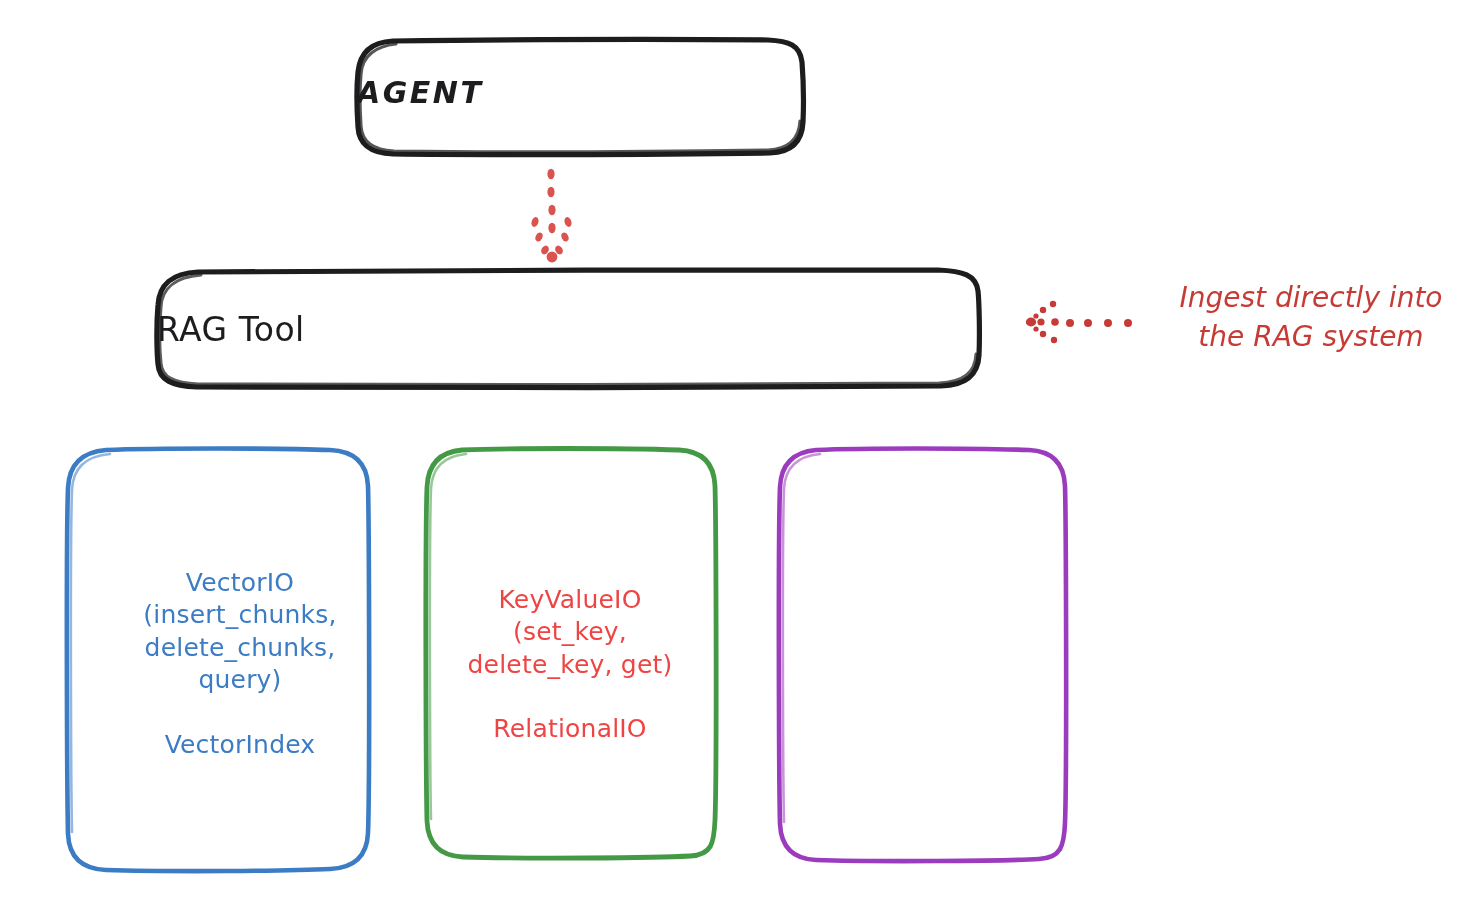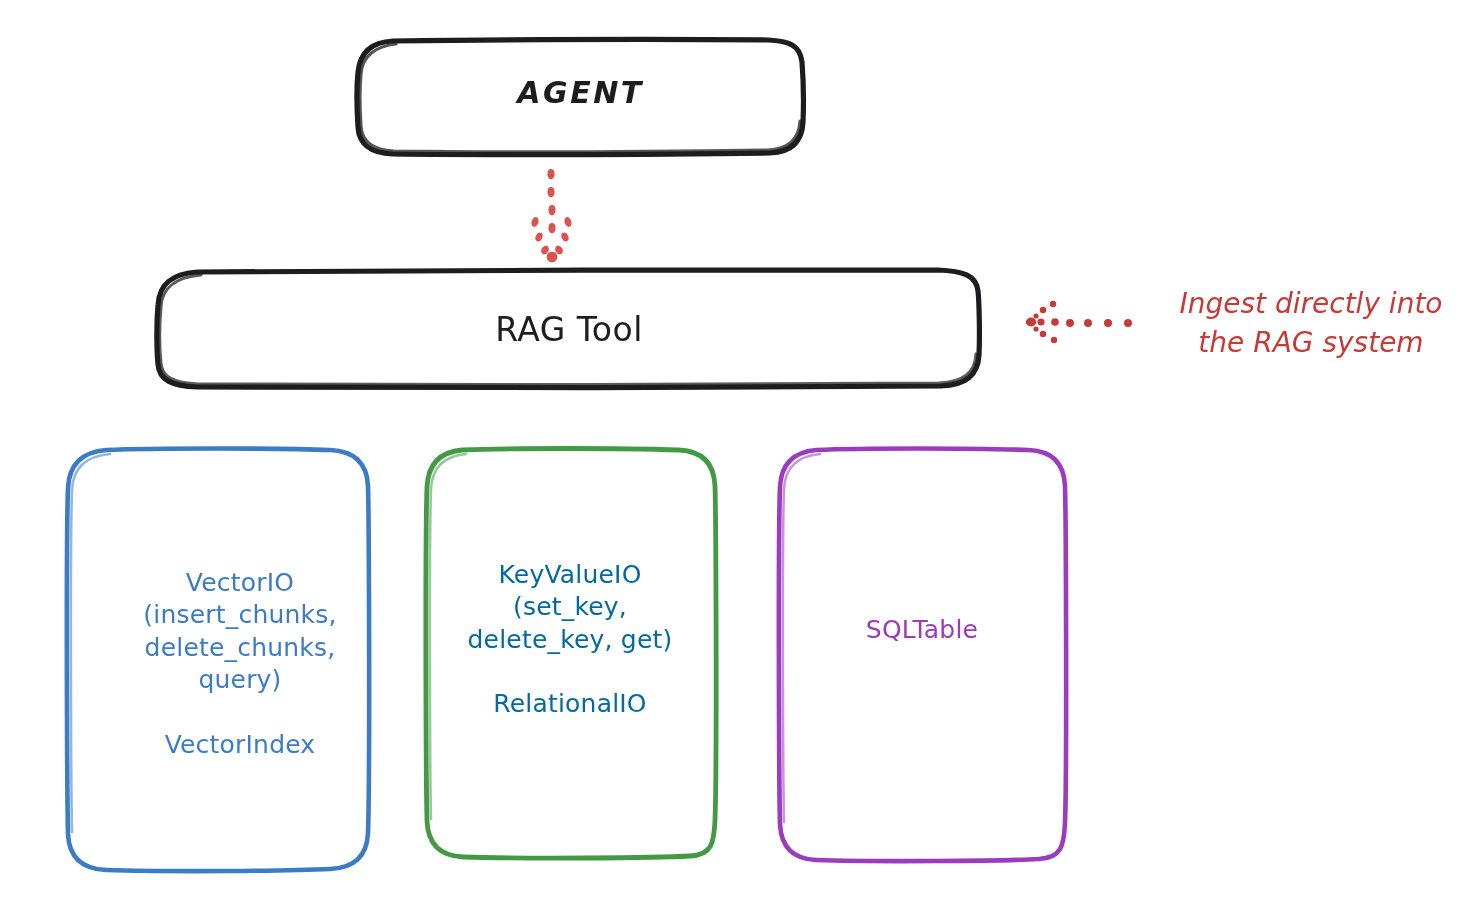--- a/index.html
+++ b/index.html
@@ -17,21 +17,21 @@
 
   #canvas {
     position: absolute;
     inset: 0;
     width: 1484px;
     height: 910px;
   }
 
   .node-label {
     position: absolute;
-    text-align: center;
+    text-align: left;
     pointer-events: none;
     white-space: pre;
     line-height: 1.28;
   }
   #agent-label {
     left: 357px;
     top: 74px;
     width: 447px;
     font-size: 30px;
     letter-spacing: 2.5px;
@@ -56,28 +56,28 @@
     letter-spacing: 0.2px;
     white-space: pre-line;
     pointer-events: none;
   }
   .store-text .impl {
     display: block;
     margin-top: 32px;
   }
 
   #vector-text { left: 66px;  top: 534px; width: 348px; color: #3b7cc4; }
-  #kv-text     { left: 418px; top: 526px; width: 304px; color: #0369a1; }
+  #kv-text     { left: 418px; top: 551px; width: 304px; color: #ef4444; }
   #rel-text    { left: 772px; top: 549px; width: 300px; color: #9b3bbd; }
 
   
   #annotation-text {
     position: absolute;
     left: 1141px;
-    top: 285px;
+    top: 279px;
     width: 340px;
     color: #c73b36;
     font-size: 28px;
     line-height: 1.38;
     text-align: center;
     white-space: pre-line;
     font-style: italic;
     pointer-events: none;
   }
 </style>
@@ -214,17 +214,16 @@
 </div>
 
 <div class="store-text" id="kv-text">
   <span>KeyValueIO
 (set_key,
 delete_key, get)</span>
   <span class="impl">RelationalIO</span>
 </div>
 
 <div class="store-text" id="rel-text">
-  <span class="impl">SQLTable</span>
 </div>
 
 <div id="annotation-text">Ingest directly into
 the RAG system</div>
 
 </body></html>

